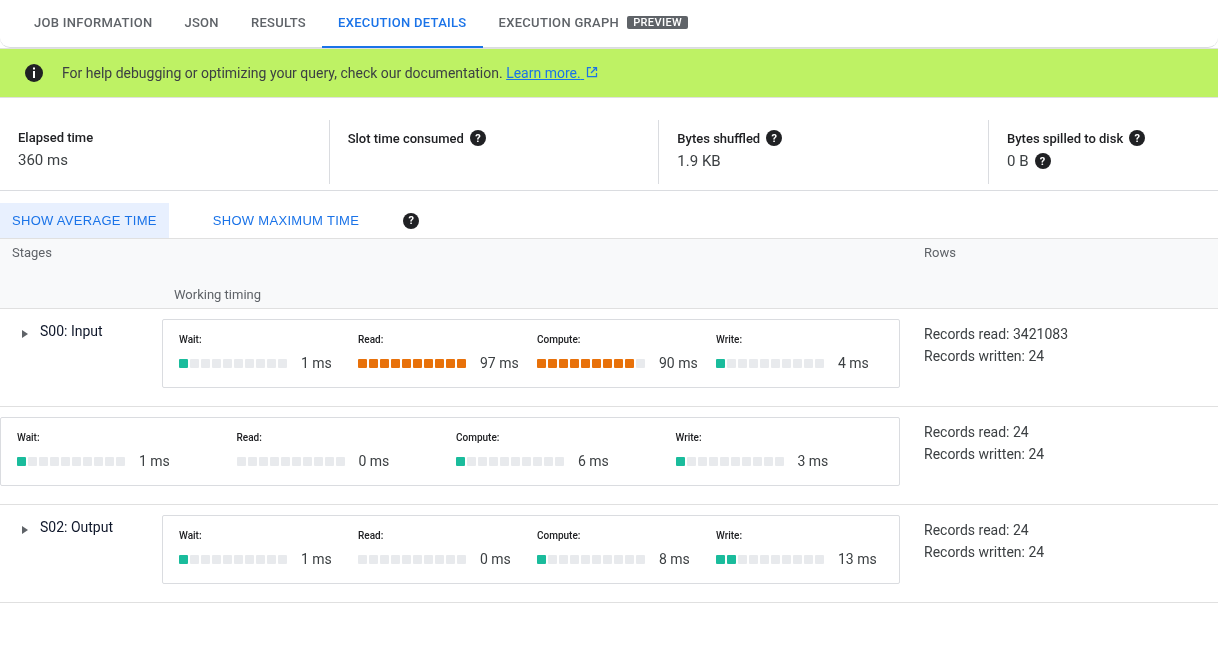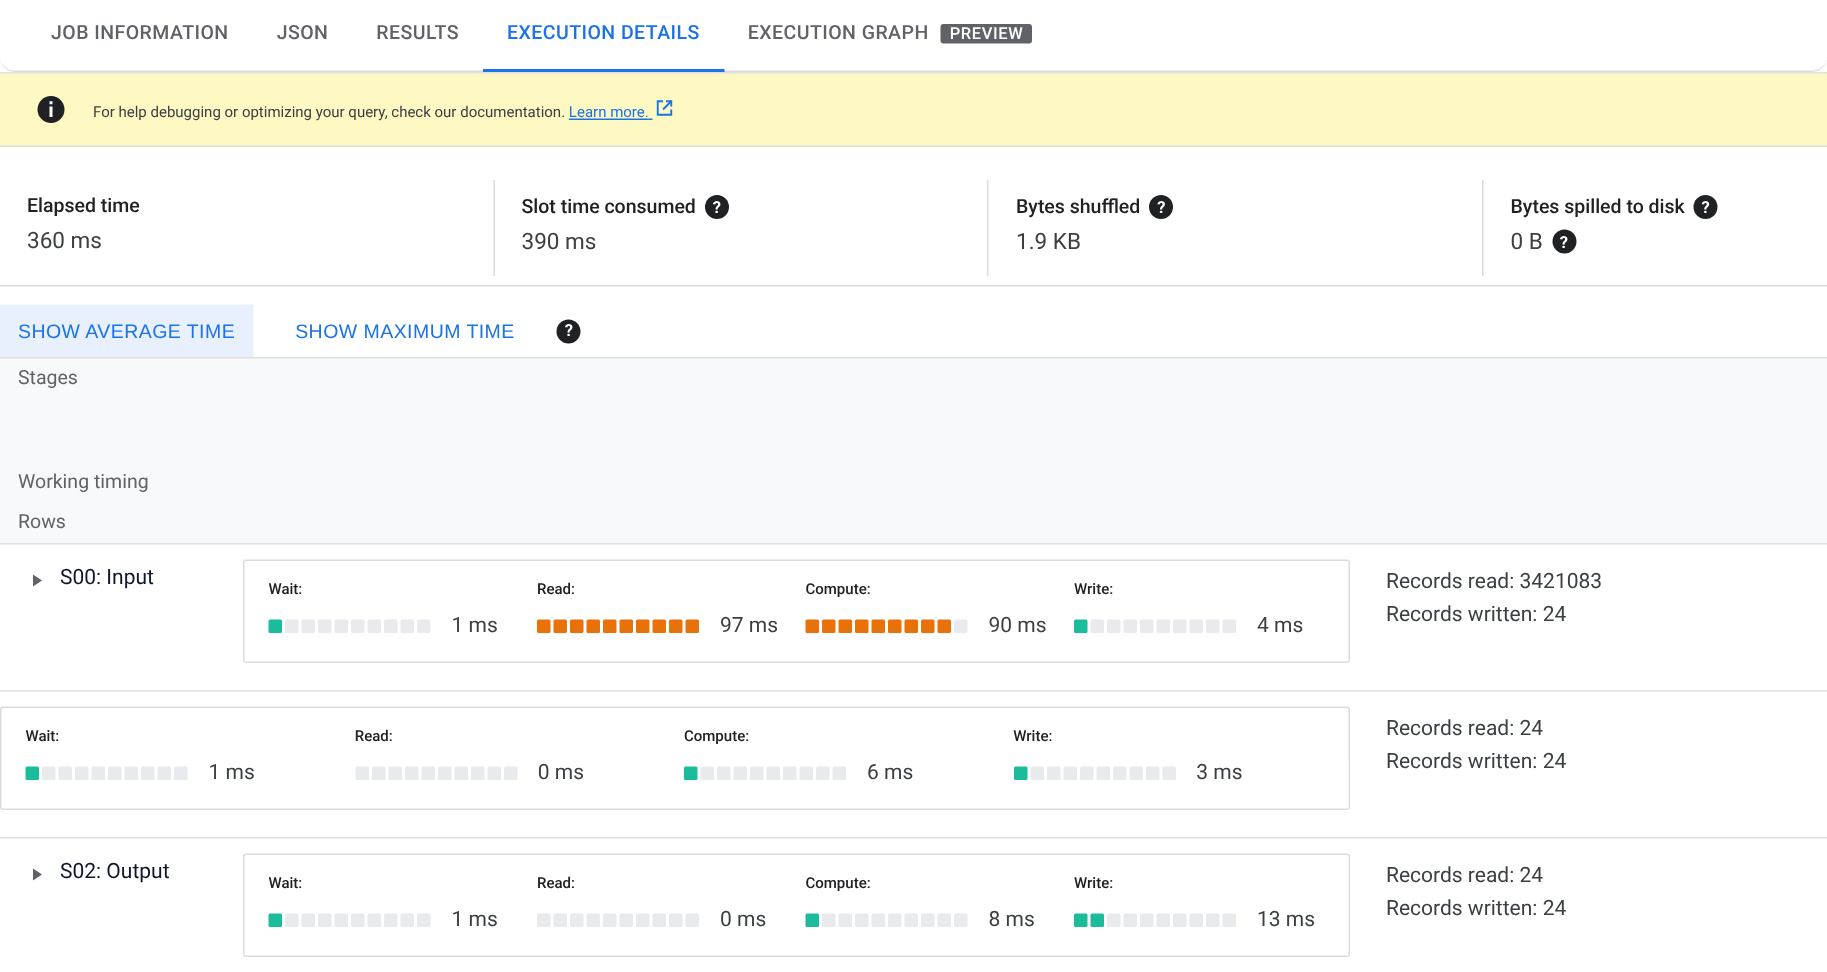--- a/index.html
+++ b/index.html
@@ -38,29 +38,29 @@
     }
     .badge {
       background: #5f6368;
       color: #fff;
       font-size: 11px;
       padding: 0 6px;
       border-radius: 2px;
       letter-spacing: 0.4px;
     }
     .info-banner {
-      background: #fef9c3;
+      background: #bef264;
       border: 1px solid #e0e0e0;
       border-left: none;
       border-right: none;
       padding: 14px 24px;
       display: flex;
       align-items: center;
       gap: 18px;
-      font-size: 10px;
+      font-size: 14px;
       color: #3c4043;
     }
     .info-icon {
       width: 20px; height: 20px;
       display: inline-flex; align-items: center; justify-content: center;
     }
     .info-icon svg circle { fill: #202124; }
     .learn-more {
       color: #1a73e8;
       text-decoration: underline;
@@ -105,21 +105,21 @@
       font-size: 11px;
       font-weight: 700;
       display: inline-flex;
       align-items: center; justify-content: center;
       cursor: pointer;
     }
 
     .time-toggle {
       display: flex;
       align-items: center;
-      gap: 16px;
+      gap: 32px;
       margin-top: 12px;
     }
     .toggle-btn {
       font-size: 13px;
       font-weight: 500;
       letter-spacing: 0.3px;
       color: #1a73e8;
       background: transparent;
       border: none;
       padding: 10px 12px;
@@ -129,21 +129,20 @@
       background: #e8f0fe;
     }
 
     .table-header {
       display: flex;
       background: #f8f9fa;
       border-top: 1px solid #e0e0e0;
       border-bottom: 1px solid #e0e0e0;
       font-size: 13px;
       color: #5f6368;
-      flex-direction: column;
     }
     .col-stage { width: 162px; padding: 6px 12px; }
     .col-timing { flex: 1; padding: 6px 12px; margin-top: 42px; }
     .col-rows { width: 306px; padding: 6px 12px; }
 
     .stage-row {
       display: flex;
       border-bottom: 1px solid #e0e0e0;
       padding: 10px 0 18px 0;
     }
@@ -251,21 +250,20 @@
 <div class="stats">
   <div class="stat">
     <div class="stat-label">Elapsed time</div>
     <div class="stat-value">360 ms</div>
   </div>
   <div class="stat">
     <div class="stat-label">
       <span>Slot time consumed</span>
       <span class="help-icon">?</span>
     </div>
-    <div class="stat-value">390 ms</div>
   </div>
   <div class="stat">
     <div class="stat-label">
       <span>Bytes shuffled</span>
       <span class="help-icon">?</span>
     </div>
     <div class="stat-value">1.9 KB</div>
   </div>
   <div class="stat narrow">
     <div class="stat-label">

